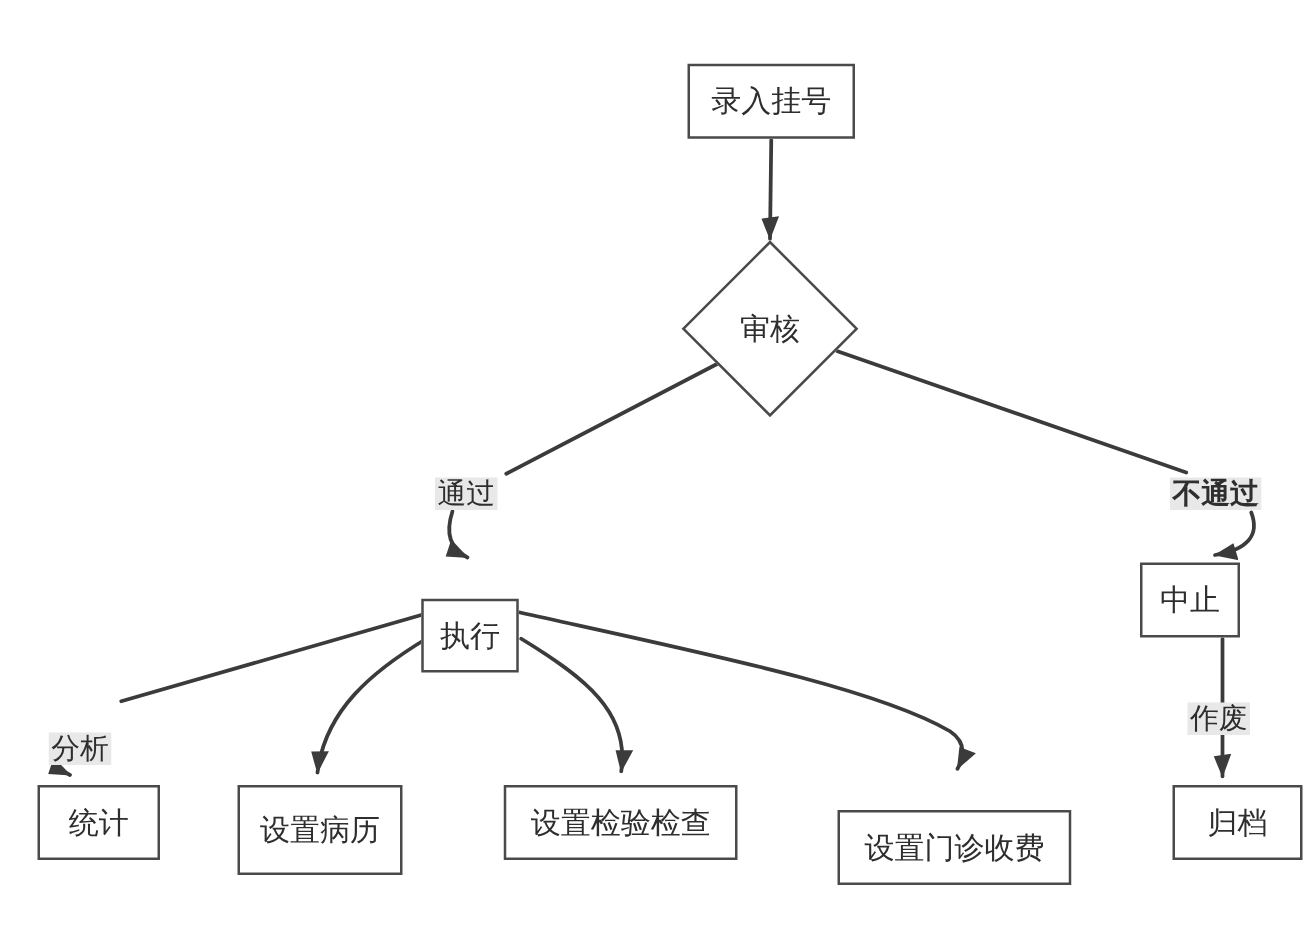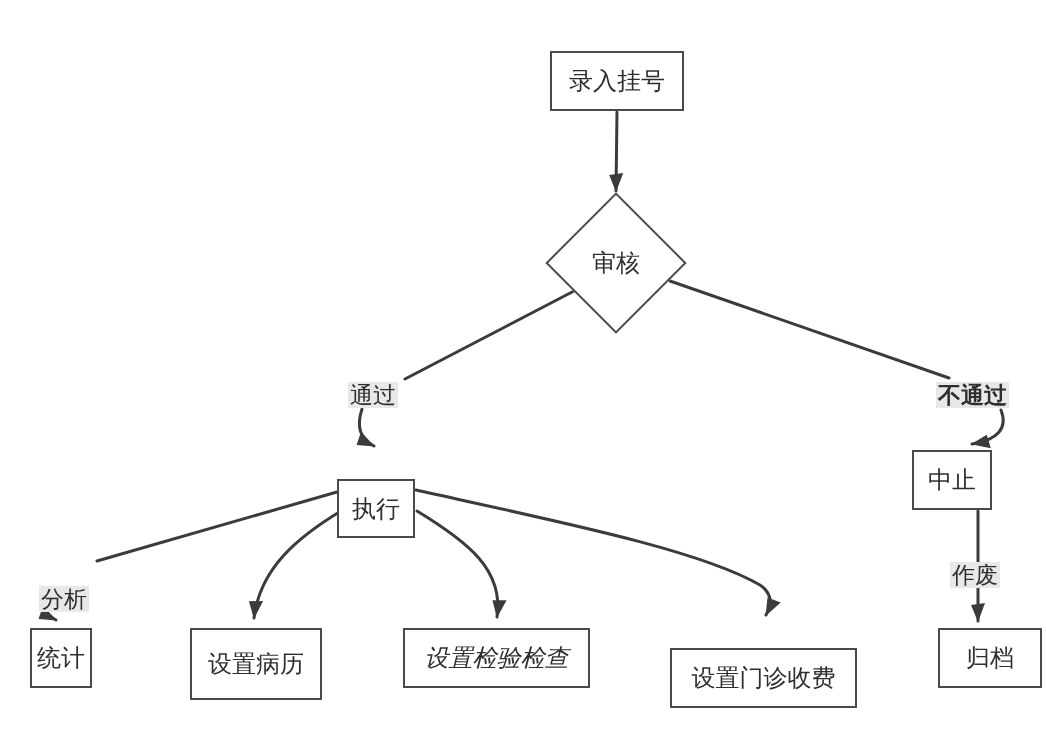--- a/index.html
+++ b/index.html
@@ -92,29 +92,29 @@
   </div>
 
   <div class="node" style="left:337px;top:451px;width:78px;height:59px;margin-top:28px;">
     <span>执行</span>
   </div>
 
   <div class="node" style="left:912px;top:450px;width:80px;height:60px;">
     <span>中止</span>
   </div>
 
-  <div class="node" style="left:30px;top:628px;width:62px;height:60px;">
+  <div class="node" style="left:30px;top:628px;width:98px;height:60px;">
     <span>统计</span>
   </div>
 
   <div class="node" style="left:190px;top:628px;width:132px;height:72px;">
     <span>设置病历</span>
   </div>
 
-  <div class="node" style="left:403px;top:628px;width:187px;height:60px;font-style:italic;">
+  <div class="node" style="left:403px;top:628px;width:187px;height:60px;">
     <span>设置检验检查</span>
   </div>
 
   <div class="node" style="left:670px;top:648px;width:187px;height:60px;">
     <span>设置门诊收费</span>
   </div>
 
   <div class="node" style="left:938px;top:628px;width:104px;height:60px;">
     <span>归档</span>
   </div>

